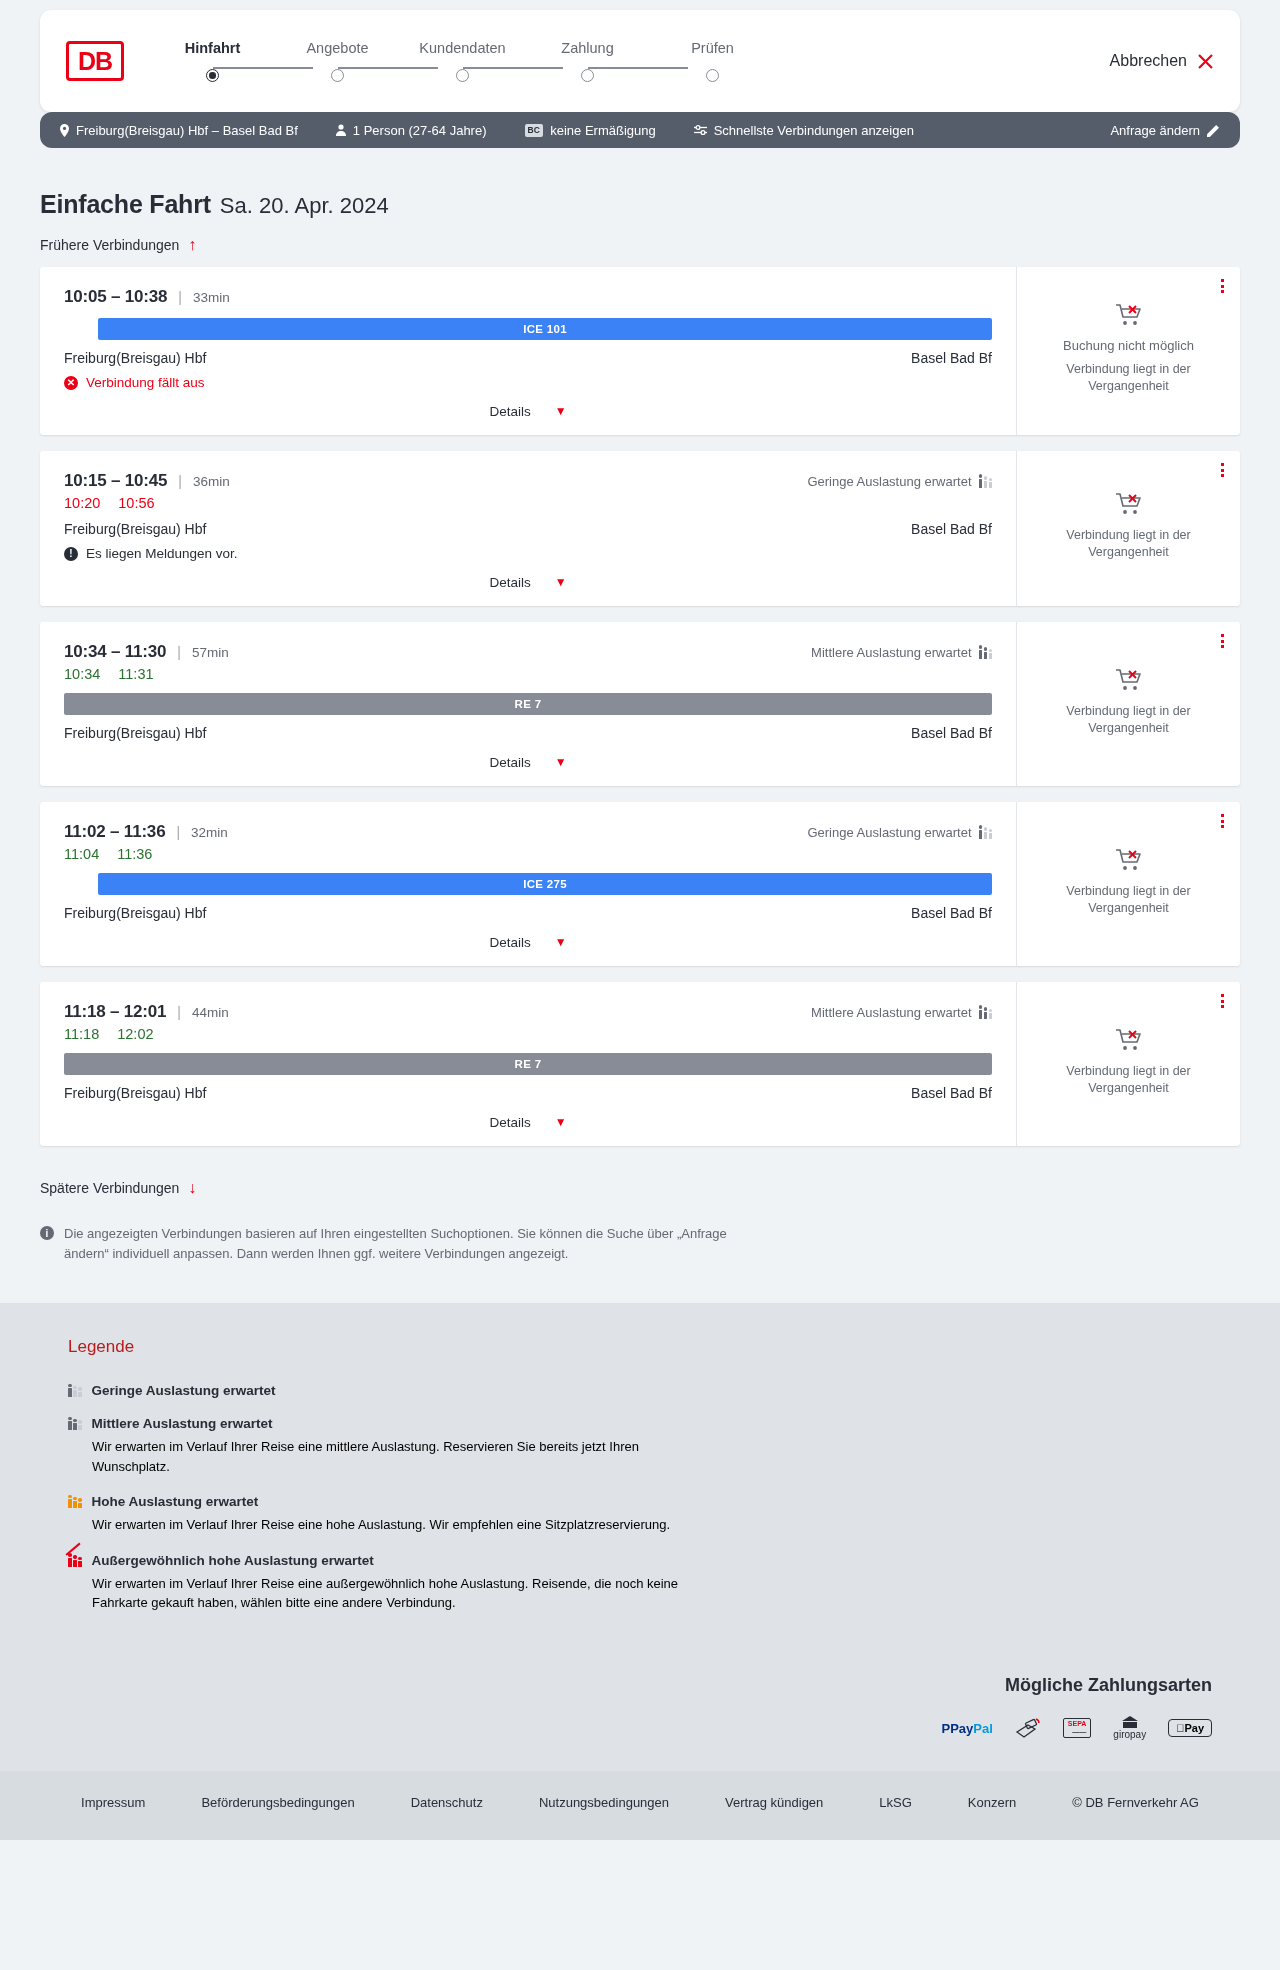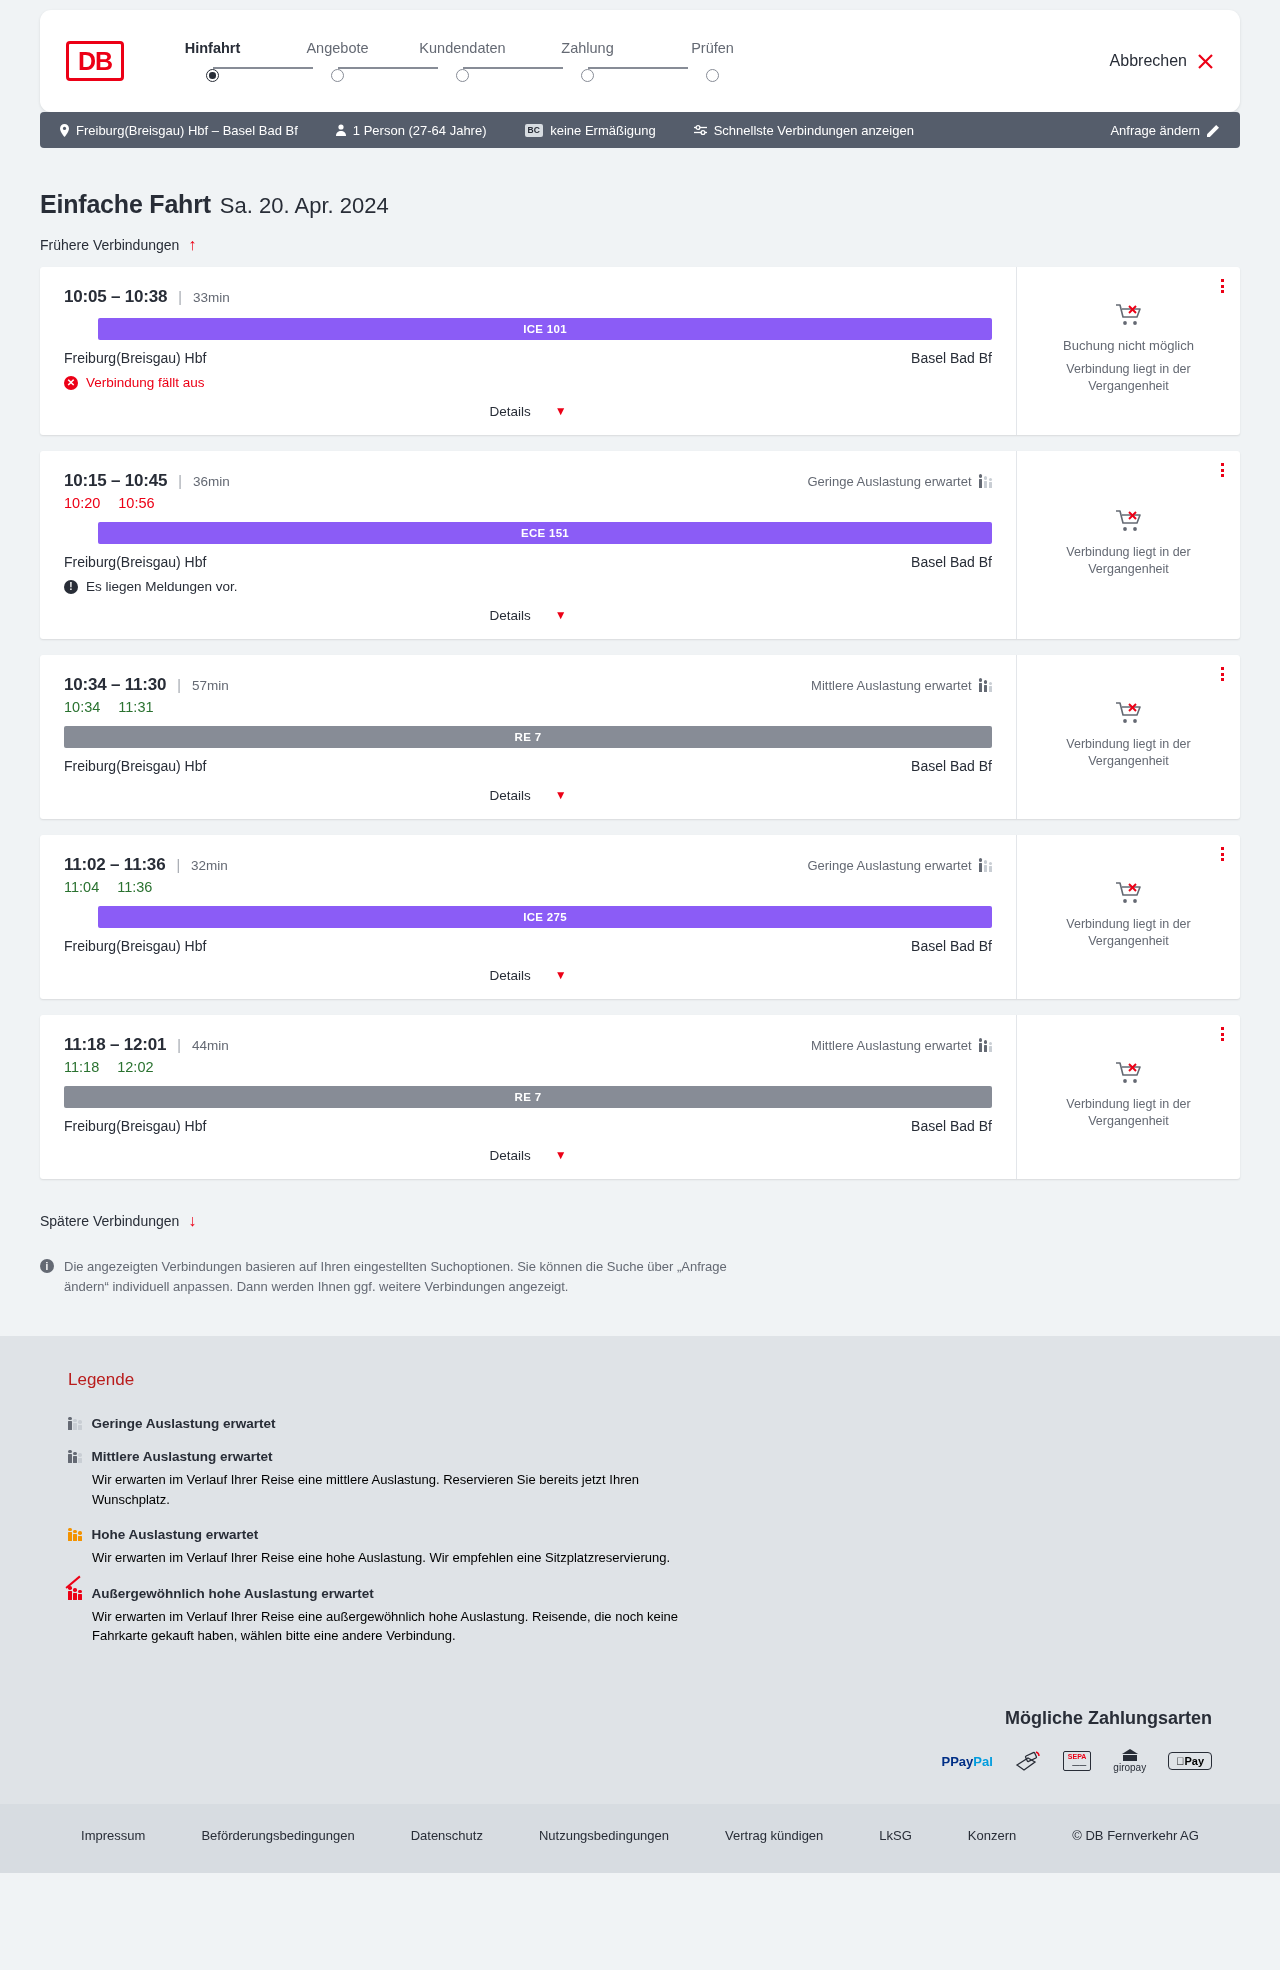--- a/index.html
+++ b/index.html
@@ -47,21 +47,21 @@
   .step:last-child .step-line { display: none; }
   .cancel-btn {
     position: absolute; right: 26px; top: 50%; transform: translateY(-50%);
     display: flex; align-items: center; gap: 10px; cursor: pointer;
   }
   .cancel-btn .lbl { font-size: 16px; color: #282d37; }
 
   
   .summary-wrap { padding: 0 40px; background: #f0f3f5; }
   .summary {
-    background: #555d6b; color: #fff; height: 36px; border-radius: 4px;
+    background: #555d6b; color: #fff; height: 36px; border-radius: 12px;
     display: flex; align-items: center; padding: 0 20px; font-size: 13px;
     position: relative;
   }
   .sm-item { display: flex; align-items: center; gap: 7px; margin-right: 38px; white-space: nowrap; }
   .sm-item.last { margin-right: 0; position: absolute; right: 20px; }
   .bc-badge {
     background: #d7dce1; color: #282d37; font-size: 8.5px; font-weight: 700;
     border-radius: 2px; padding: 1.5px 3px; letter-spacing: .2px;
   }
 
@@ -97,21 +97,21 @@
   .occ-icon i.b2 { height: 7px; }
   .occ-icon i.b3 { height: 5.5px; }
   .rt-times { display: flex; gap: 18px; font-size: 14.5px; margin-top: 4px; }
   .rt-late { color: #ec0016; }
   .rt-ontime { color: #2a7230; }
   .train-bar {
     margin-top: 11px; height: 22px; border-radius: 2px; color: #fff;
     display: flex; align-items: center; justify-content: center;
     font-size: 11.5px; font-weight: 700; letter-spacing: .3px;
   }
-  .train-bar.ice { background: #8b5cf6; margin-left: 34px; }
+  .train-bar.ice { background: #3b82f6; margin-left: 34px; }
   .train-bar.re  { background: #878c96; }
   .stations { display: flex; justify-content: space-between; margin-top: 10px; font-size: 14px; }
   .note { display: flex; align-items: center; gap: 8px; margin-top: 9px; font-size: 13.5px; }
   .note.cancel { color: #ec0016; }
   .note.msg { color: #282d37; }
   .ico-circle {
     width: 14px; height: 14px; border-radius: 50%; display: inline-flex;
     align-items: center; justify-content: center; font-size: 10px; font-weight: 700;
     color: #fff; flex: none; line-height: 1;
   }
@@ -337,23 +337,20 @@
                 <i class="b1" style="background:#646973"></i>
                 <i class="b2" style="background:#c9ced4"></i>
                 <i class="b3" style="background:#c9ced4"></i>
               </span>
             </div>
           </div>
           <div class="rt-times">
             <span class="rt-late">10:20</span>
             <span class="rt-late">10:56</span>
           </div>
-          <div class="train-bar ice">
-            <span>ECE 151</span>
-          </div>
           <div class="stations">
             <span>Freiburg(Breisgau) Hbf</span>
             <span>Basel Bad Bf</span>
           </div>
           <div class="note msg">
             <span class="ico-circle dark">!</span>
             <span>Es liegen Meldungen vor.</span>
           </div>
           <div class="details">
             <span>Details</span>

